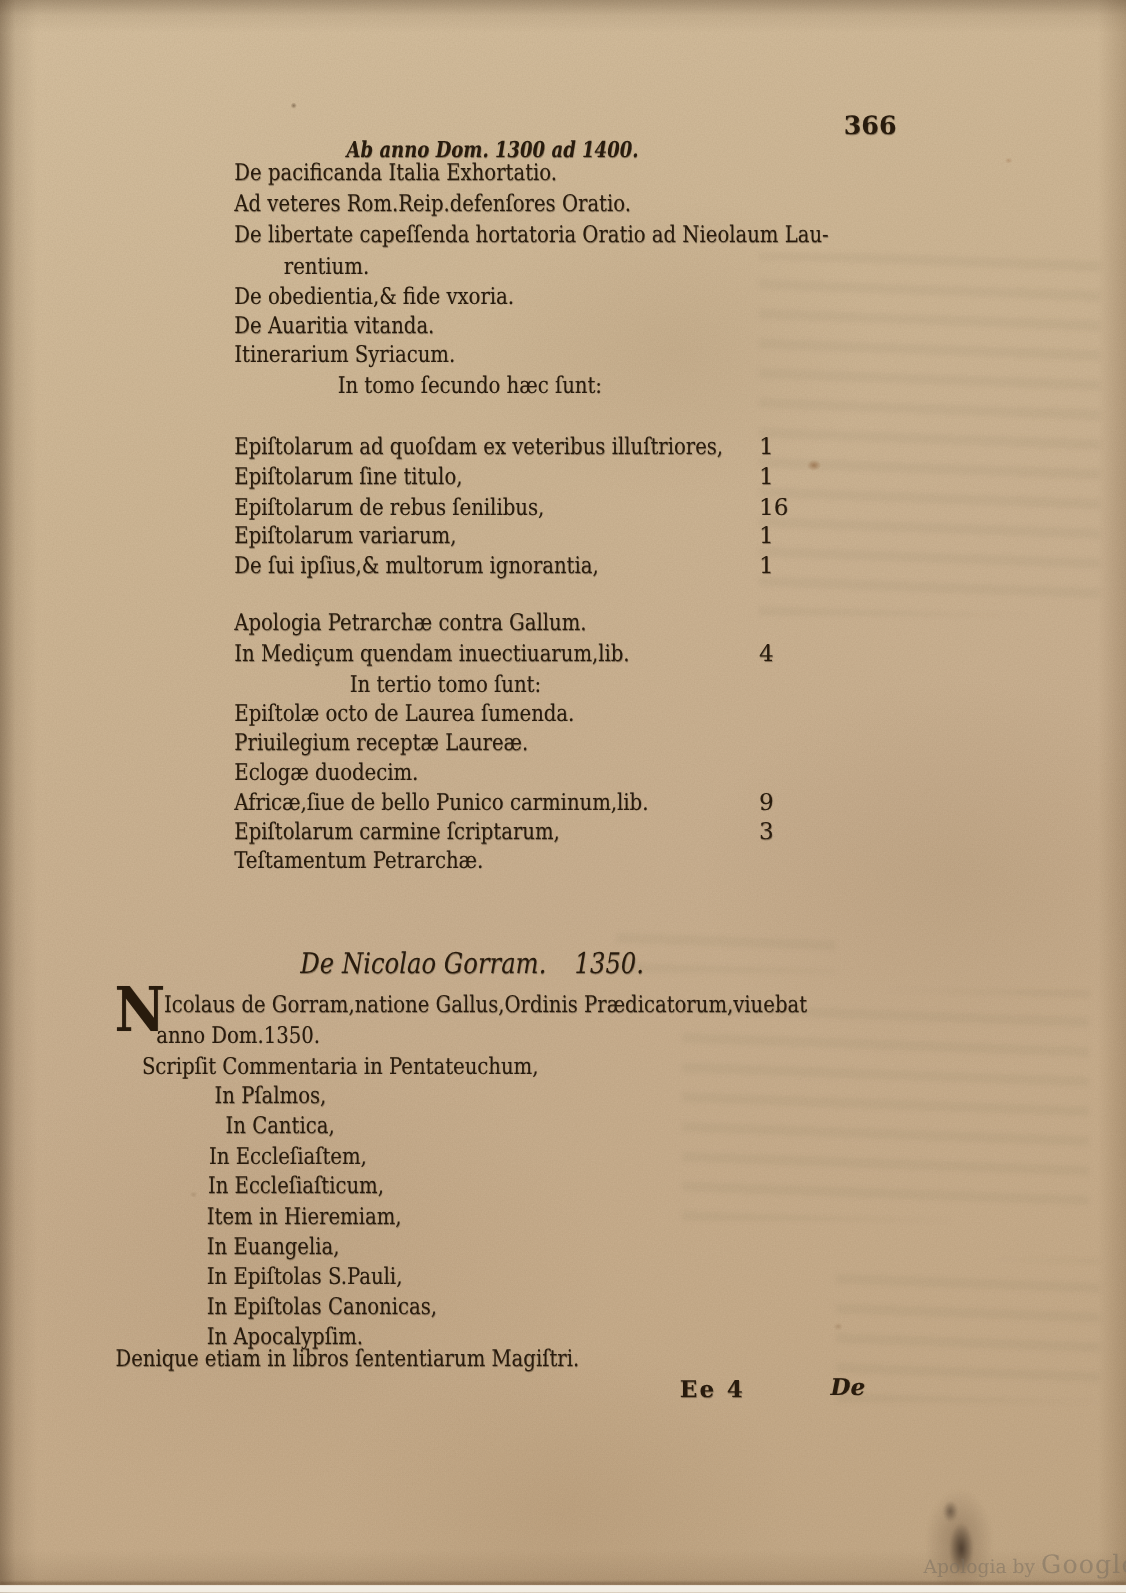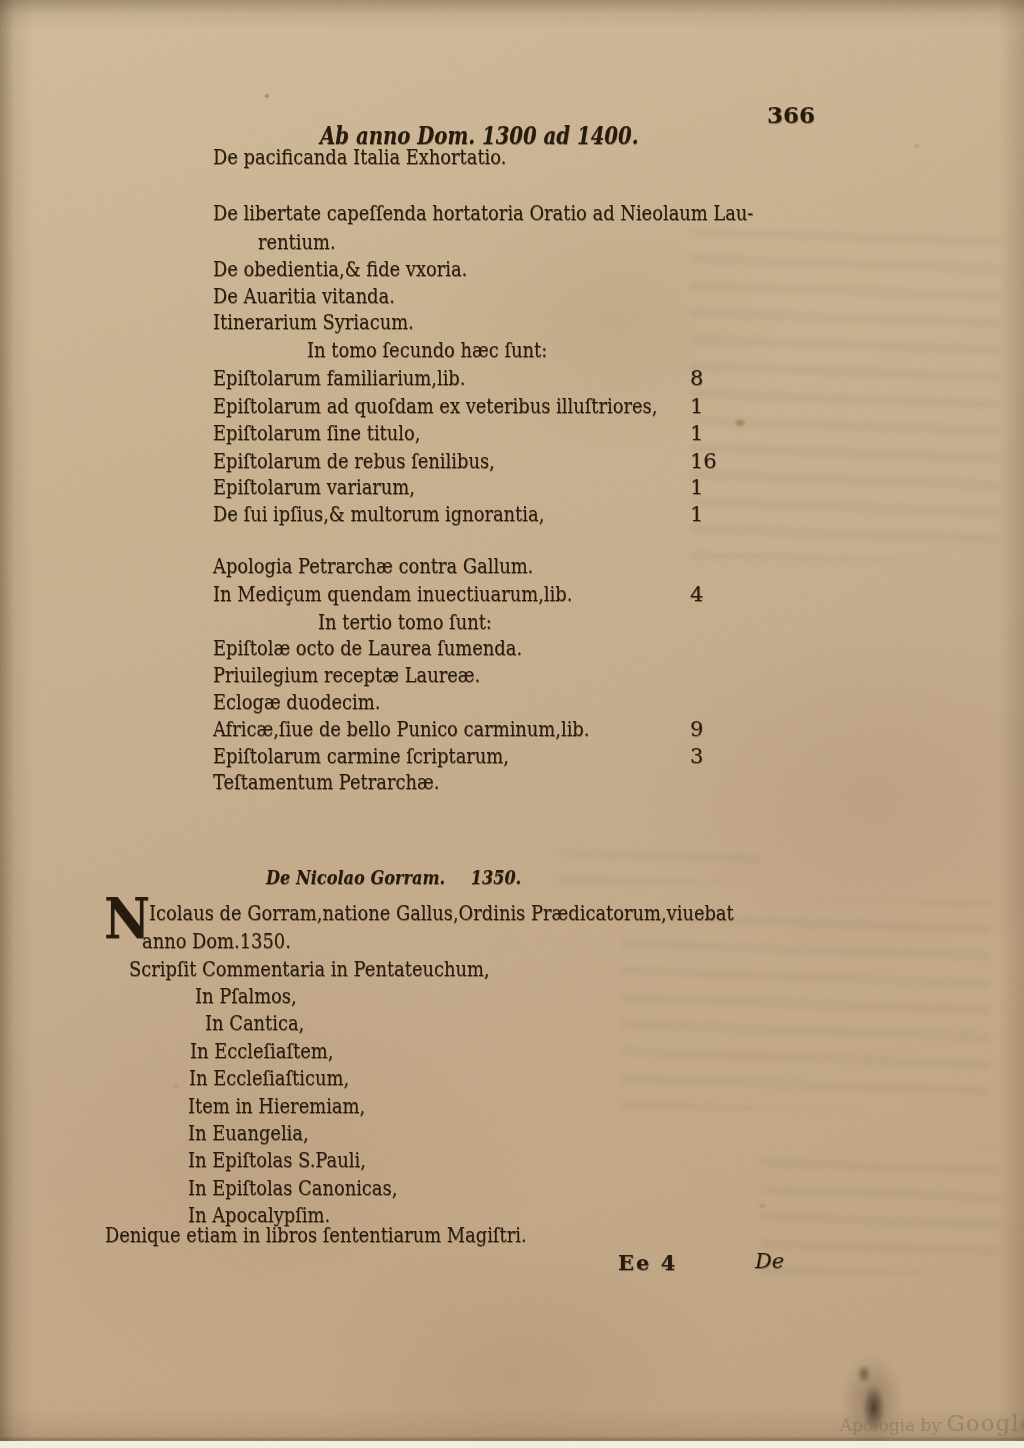--- a/index.html
+++ b/index.html
@@ -27,29 +27,29 @@
            background:repeating-linear-gradient(2deg, rgba(104,97,72,.13) 0 9px, rgba(104,97,72,0) 9px 27px); }
   .stain-big { position:absolute; z-index:3; left:828px; top:1350px; width:100px; height:98px; filter:blur(1px);
            background:
              radial-gradient(16px 34px at 46px 58px, rgba(58,44,33,.80), rgba(58,44,33,0) 70%),
              radial-gradient(10px 14px at 36px 24px, rgba(58,44,33,.55), rgba(58,44,33,0) 70%),
              radial-gradient(42px 66px at 44px 52px, rgba(98,75,54,.40), rgba(98,75,54,0) 74%); }
   .t { position:absolute; z-index:5; font-size:21px; line-height:24px; white-space:pre;
        text-shadow:0.4px 0.5px 0.7px rgba(40,26,12,.45); }
   .lt { display:inline-block; transform:scaleX(.85); transform-origin:0 0; }
   .num { position:absolute; left:477px; top:0; font-size:21px; }
-  .running-head { top:100px; left:287px; font-size:24px; font-style:italic; font-weight:bold; }
+  .running-head { top:100px; left:287px; font-size:20px; font-style:italic; font-weight:bold; }
   .running-head .lt { transform:scaleX(.82); }
   .pageno { top:103px; left:767px; font-size:23px; font-weight:bold; }
-  .heading { top:841px; left:240px; font-size:19px; font-style:italic; font-weight:bold; }
+  .heading { top:841px; left:240px; font-size:26px; font-style:italic; font-weight:normal; }
   .heading .hy { margin-left:30px; }
   .dropcap { top:894px; left:104px; font-size:56px; line-height:48px; font-weight:bold; }
   .dropcap .lt { transform:scaleX(.9); }
   .sig { letter-spacing:2px; font-weight:bold; }
-  .catch { font-style:italic; font-weight:normal; }
+  .catch { font-style:italic; font-weight:bold; }
   .watermark { position:absolute; z-index:6; left:818px; top:1390px; white-space:pre;
                color:rgba(122,112,96,.55); filter:blur(.4px); font-size:17px; }
   .watermark .wg { font-size:23px; letter-spacing:1px; }
   .bottom-edge { position:absolute; z-index:7; left:0; bottom:7px; width:100%; height:3px;
                  background:rgba(74,52,30,.35); filter:blur(1px); }
   .bottom-strip { position:absolute; z-index:8; left:0; bottom:0; width:100%; height:7px; background:#f2ede3; }
 </style>
 </head>
 <body>
 
@@ -68,27 +68,27 @@
   <div class="ghost" style="left:620px;top:900px;width:370px;height:210px"></div>
   <div class="ghost" style="left:760px;top:1145px;width:240px;height:130px"></div>
   <div class="stain-big"></div>
 
   <div class="t running-head">
     <span class="lt">Ab anno Dom. 1300 ad 1400.</span>
   </div>
   <div class="t pageno">366</div>
 
   <div class="t" style="top:145px;left:213px"><span class="lt">De pacificanda Italia Exhortatio.</span></div>
+  <div class="t" style="top:173px;left:213px"><span class="lt">Ad veteres Rom.Reip.defenſores Oratio.</span></div>
   <div class="t" style="top:201px;left:213px"><span class="lt">De libertate capeſſenda hortatoria Oratio ad Nieolaum Lau-</span></div>
   <div class="t" style="top:230px;left:258px"><span class="lt">rentium.</span></div>
   <div class="t" style="top:257px;left:213px"><span class="lt">De obedientia,&amp; fide vxoria.</span></div>
   <div class="t" style="top:284px;left:213px"><span class="lt">De Auaritia vitanda.</span></div>
   <div class="t" style="top:310px;left:213px"><span class="lt">Itinerarium Syriacum.</span></div>
   <div class="t" style="top:338px;left:307px"><span class="lt">In tomo ſecundo hæc ſunt:</span></div>
-  <div class="t" style="top:366px;left:213px"><span class="lt">Epiſtolarum familiarium,lib.</span><span class="num">8</span></div>
   <div class="t" style="top:394px;left:213px"><span class="lt">Epiſtolarum ad quoſdam ex veteribus illuſtriores,</span><span class="num">1</span></div>
   <div class="t" style="top:421px;left:213px"><span class="lt">Epiſtolarum ſine titulo,</span><span class="num">1</span></div>
   <div class="t" style="top:449px;left:213px"><span class="lt">Epiſtolarum de rebus ſenilibus,</span><span class="num">16</span></div>
   <div class="t" style="top:475px;left:213px"><span class="lt">Epiſtolarum variarum,</span><span class="num">1</span></div>
   <div class="t" style="top:502px;left:213px"><span class="lt">De ſui ipſius,&amp; multorum ignorantia,</span><span class="num">1</span></div>
   <div class="t" style="top:554px;left:213px"><span class="lt">Apologia Petrarchæ contra Gallum.</span></div>
   <div class="t" style="top:582px;left:213px"><span class="lt">In Mediçum quendam inuectiuarum,lib.</span><span class="num">4</span></div>
   <div class="t" style="top:610px;left:318px"><span class="lt">In tertio tomo ſunt:</span></div>
   <div class="t" style="top:663px;left:213px"><span class="lt">Priuilegium receptæ Laureæ.</span></div>
   <div class="t" style="top:636px;left:213px"><span class="lt">Epiſtolæ octo de Laurea ſumenda.</span></div>

